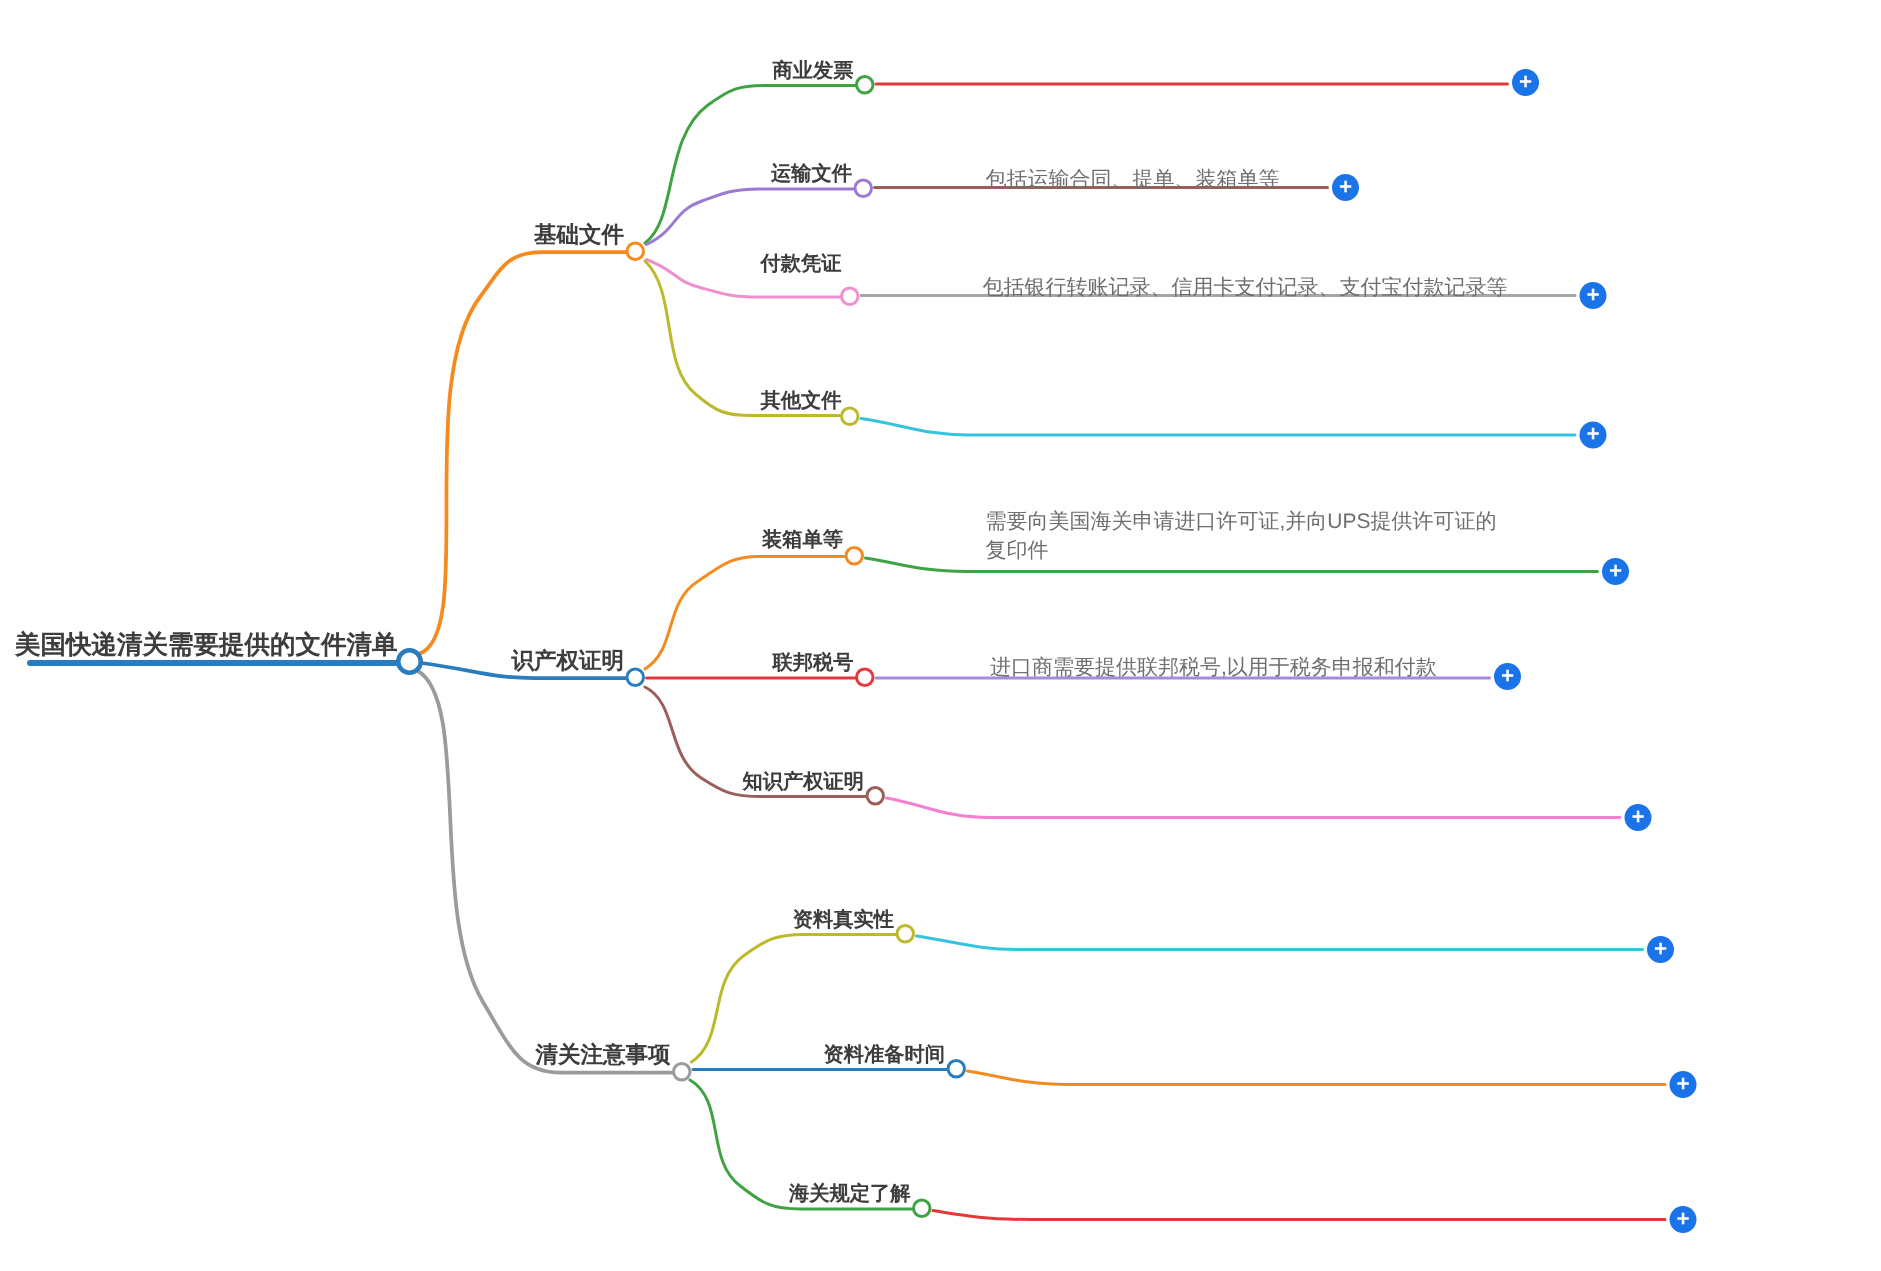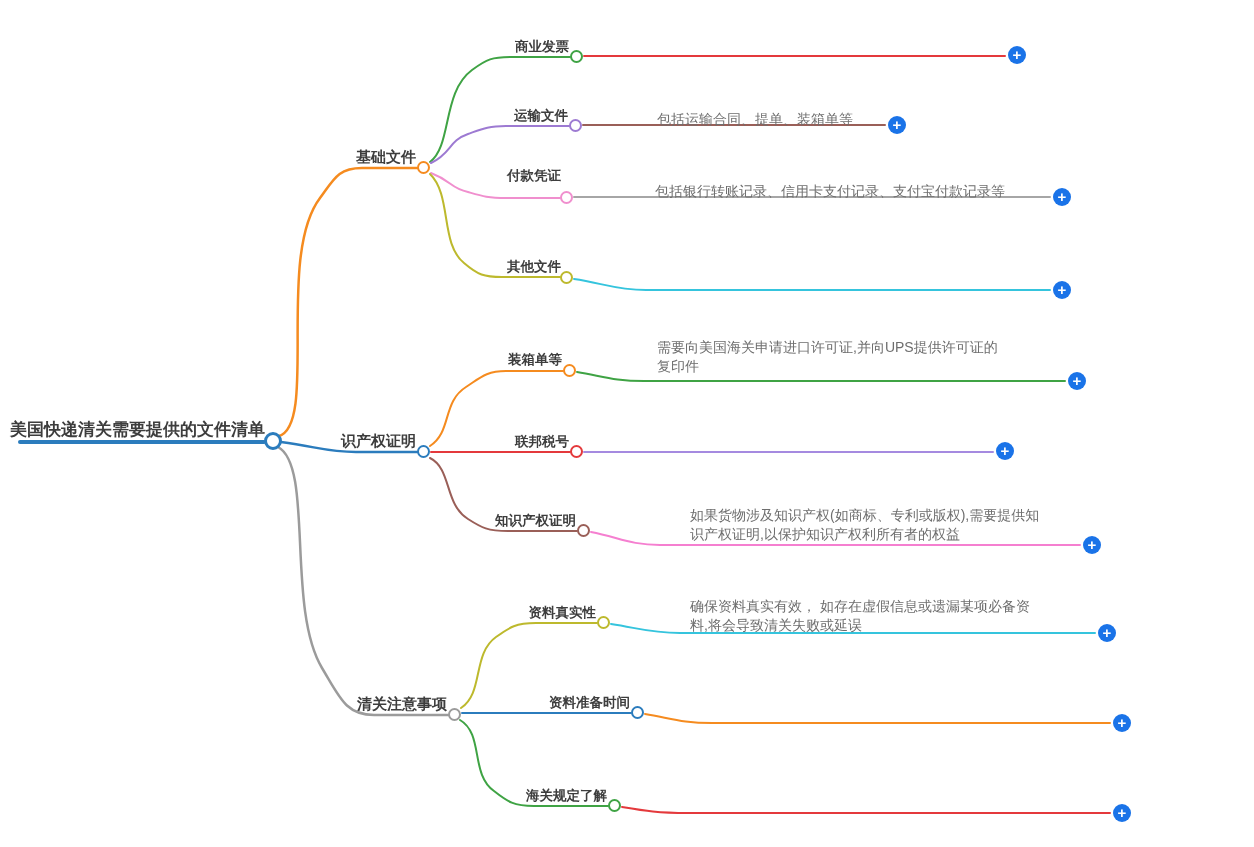--- a/index.html
+++ b/index.html
@@ -89,32 +89,29 @@
   <div class="plus" style="left:1053px;top:281px">+</div>
 
   <div class="lbl l2" style="right:692px;top:350px">装箱单等</div>
   <div class="circle" style="left:563px;top:364px;border-color:#f58b1f"></div>
   <div class="desc" style="left:657px;top:338px">需要向美国海关申请进口许可证,并向UPS提供许可证的
 复印件</div>
   <div class="plus" style="left:1068px;top:372px">+</div>
 
   <div class="lbl l2" style="right:685px;top:432px">联邦税号</div>
   <div class="circle" style="left:570px;top:445px;border-color:#e4393c"></div>
+  <div class="desc" style="left:660px;top:435px">进口商需要提供联邦税号,以用于税务申报和付款</div>
   <div class="plus" style="left:996px;top:442px">+</div>
 
   <div class="lbl l2" style="right:678px;top:511px">知识产权证明</div>
   <div class="circle" style="left:577px;top:524px;border-color:#9a5f58"></div>
-  <div class="desc" style="left:690px;top:506px">如果货物涉及知识产权(如商标、专利或版权),需要提供知
-识产权证明,以保护知识产权利所有者的权益</div>
   <div class="plus" style="left:1083px;top:536px">+</div>
 
   <div class="lbl l2" style="right:658px;top:603px">资料真实性</div>
   <div class="circle" style="left:597px;top:616px;border-color:#bdb92d"></div>
-  <div class="desc" style="left:690px;top:597px">确保资料真实有效， 如存在虚假信息或遗漏某项必备资
-料,将会导致清关失败或延误</div>
   <div class="plus" style="left:1098px;top:624px">+</div>
 
   <div class="lbl l2" style="right:624px;top:693px">资料准备时间</div>
   <div class="circle" style="left:631px;top:706px;border-color:#2b7cbd"></div>
   <div class="plus" style="left:1113px;top:714px">+</div>
 
   <div class="lbl l2" style="right:647px;top:786px">海关规定了解</div>
   <div class="circle" style="left:608px;top:799px;border-color:#3fa344"></div>
   <div class="plus" style="left:1113px;top:804px">+</div>
 

